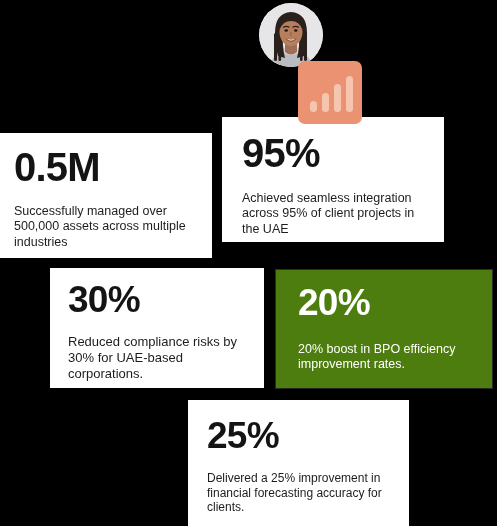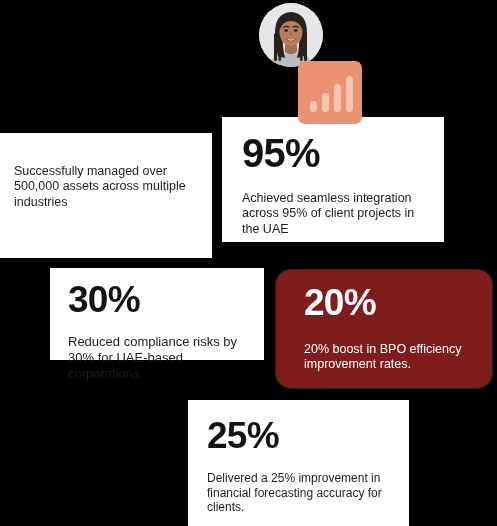--- a/index.html
+++ b/index.html
@@ -75,35 +75,35 @@
     padding: 16px 18px 0 20px;
   }
   #card-95 .stat-number { font-size: 40px; }
   #card-95 .stat-desc   { font-size: 12.5px; margin-top: 18px; }
 
   
   #card-30 {
     left: 50px;
     top: 268px;
     width: 214px;
-    height: 92px;
+    height: 120px;
     padding: 13px 14px 0 18px;
   }
   #card-30 .stat-number { font-size: 37px; }
   #card-30 .stat-desc   { font-size: 13px; margin-top: 16px; }
 
   
   #card-20 {
     left: 276px;
     top: 270px;
     width: 216px;
     height: 118px;
-    background: #7f1d1d;
-    border-radius: 15px;
-    padding: 14px 18px 0 28px;
+    background: #4d7c0f;
+    border-radius: 0;
+    padding: 14px 18px 0 22px;
     box-shadow: 0 2px 6px rgba(0,0,0,0.40), 0 0 0 1px rgba(110,110,110,0.45);
   }
   #card-20 .stat-number { font-size: 37px; color: #ffffff; }
   #card-20 .stat-desc   { font-size: 12.5px; color: #ffffff; margin-top: 21px; }
 
   
   #card-25 {
     left: 188px;
     top: 400px;
     width: 221px;
@@ -151,20 +151,21 @@
     border-radius: 3.5px;
   }
 </style>
 </head>
 <body>
 
 <div class="stage">
 
 
   <div class="card" id="card-05m">
+    <p class="stat-number">0.5M</p>
     <p class="stat-desc">Successfully managed over 500,000 assets across multiple industries</p>
   </div>
 
   <div class="card" id="card-95">
     <p class="stat-number">95%</p>
     <p class="stat-desc">Achieved seamless integration across 95% of client projects in the UAE</p>
   </div>
 
   <div class="card" id="card-30">
     <p class="stat-number">30%</p>

